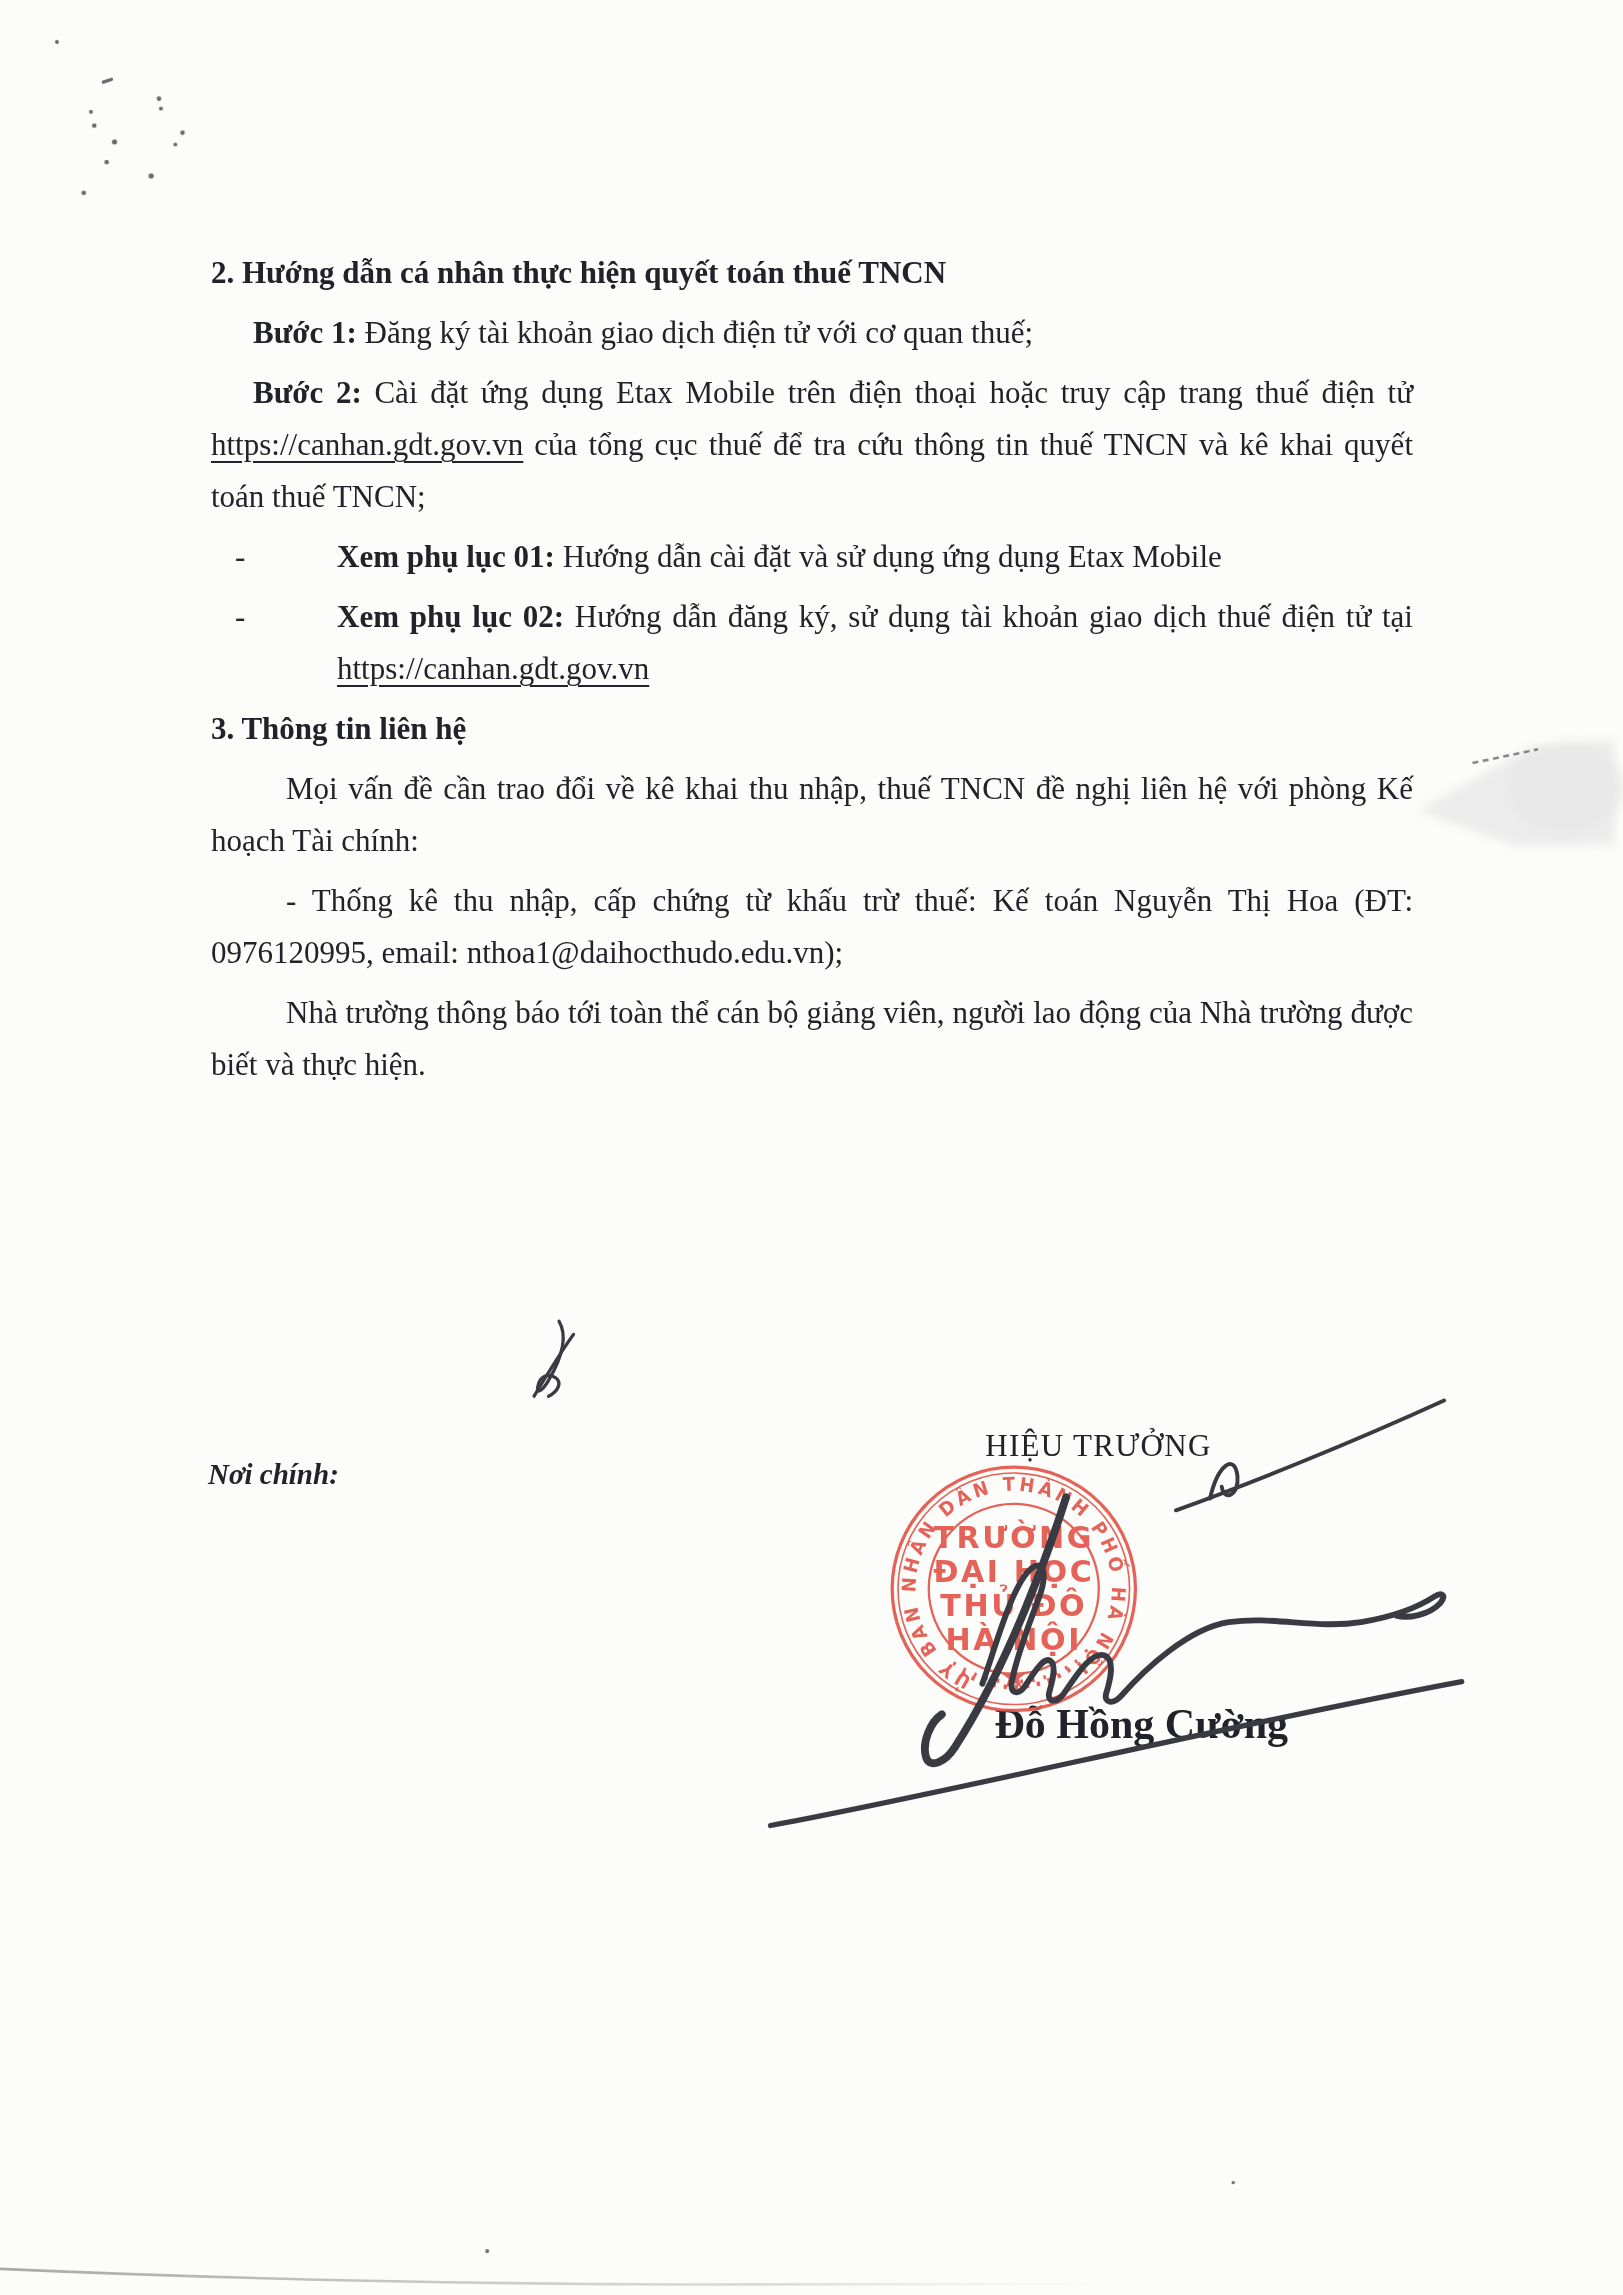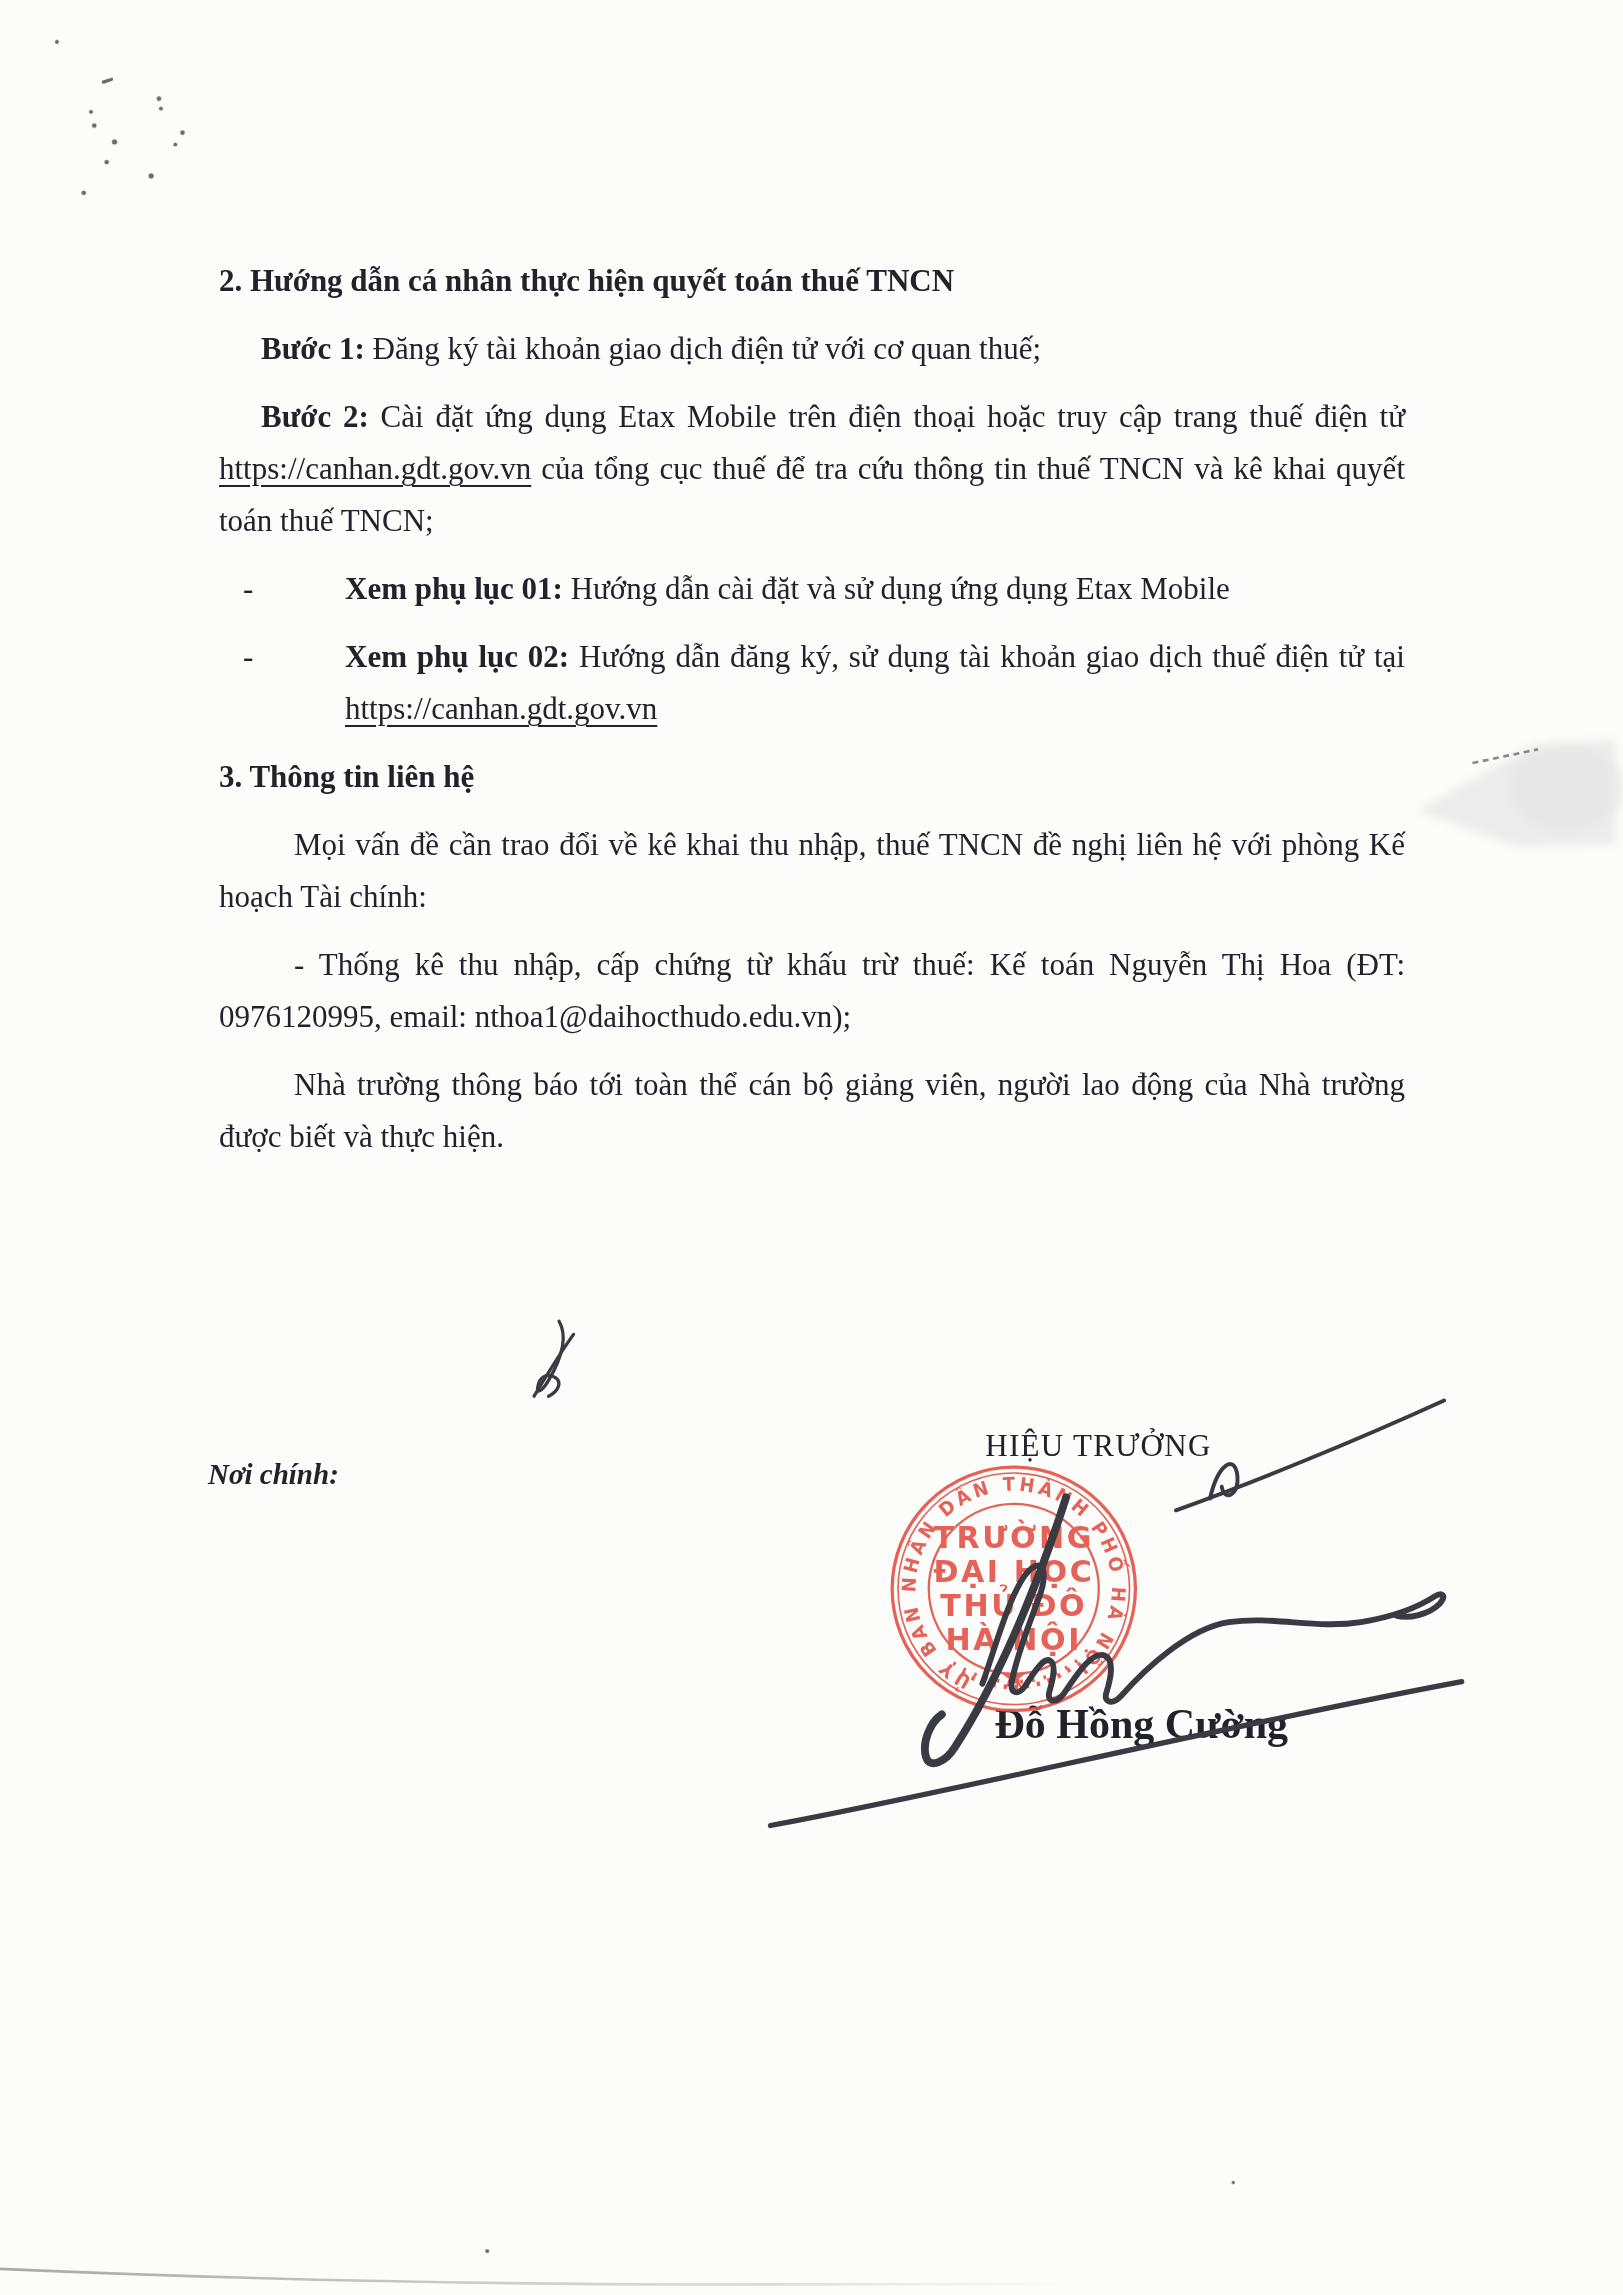--- a/index.html
+++ b/index.html
@@ -11,21 +11,21 @@
     color:var(--ink, #22222a);
     overflow:hidden;
   }
   
   .content {
     position:absolute; left:203px; top:239px; width:1218px;
     font-size:31px; line-height:52px;
     text-align:justify;
     color:var(--ink, #22222a);
   }
-  .para { margin:16px; }
+  .para { margin:8px; }
   .para.heading { font-weight:bold; text-align:left; }
   .para.step { text-indent:42px; }
   .para.bullet { padding-left:126px; text-indent:-51px; }
   .para.indent { text-indent:75px; }
   .dash { display:inline-block; width:51px; }
   .b { font-weight:bold; }
   .u { text-decoration:underline; text-decoration-thickness:2px; text-underline-offset:5.9px; }
 
   
   .recipients { position:absolute; left:208px; top:1451px; color:var(--ink, #22222a); }

